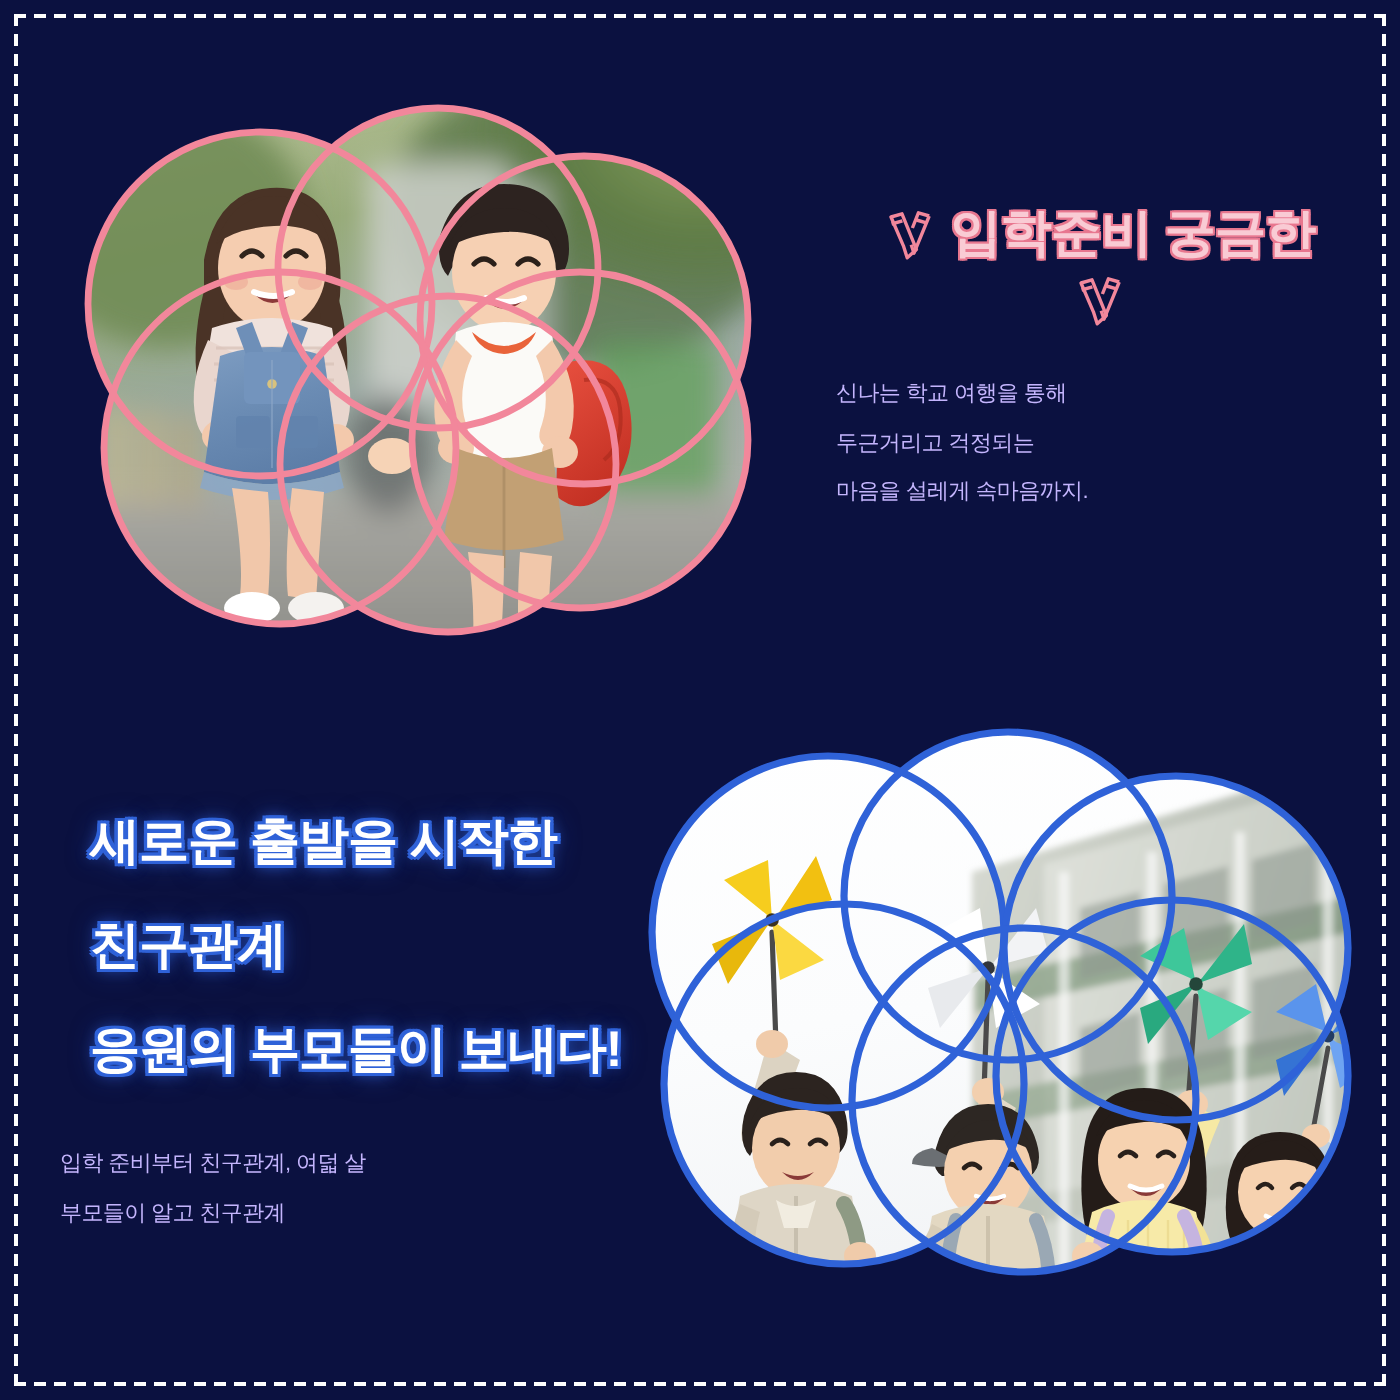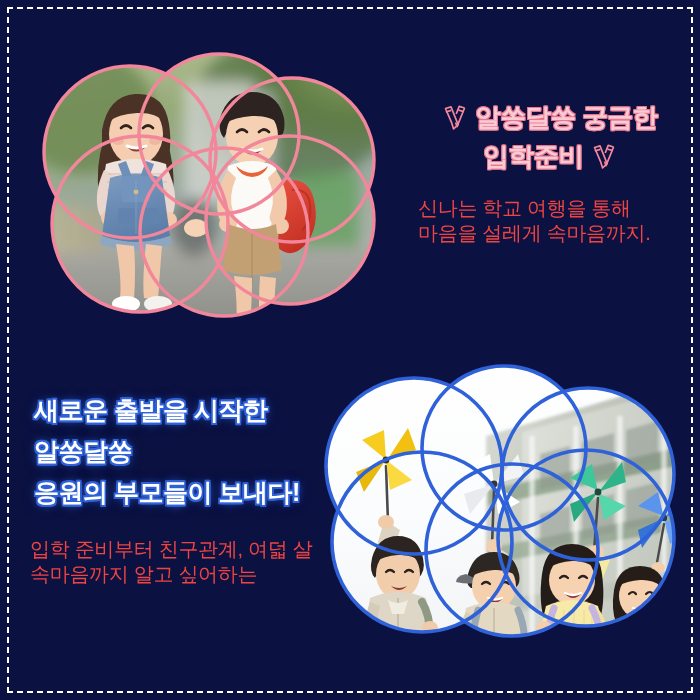--- a/index.html
+++ b/index.html
@@ -102,42 +102,42 @@
   }
   .heading-pink .hl-row {
     display: flex;
     align-items: center;
     justify-content: center;
     gap: 7px;
   }
 
   
   .heading-blue {
-    margin: 4px;
+    margin: 15px;
     font-size: 25px;
     line-height: 37px;
     font-weight: bold;
     letter-spacing: -0.5px;
     color: #ffffff;
     text-align: left;
     text-shadow:
        1.6px 0 0 #2f62d8, -1.6px 0 0 #2f62d8,
        0 1.6px 0 #2f62d8, 0 -1.6px 0 #2f62d8,
        1.6px 1.6px 0 #2f62d8, -1.6px -1.6px 0 #2f62d8,
        1.6px -1.6px 0 #2f62d8, -1.6px 1.6px 0 #2f62d8,
        0 0 7px rgba(47,98,216,0.95),
        0 0 13px rgba(47,98,216,0.55);
     white-space: nowrap;
   }
 
   
   .body-copy {
     margin: 0;
-    color: #ef4444;
-    font-size: 20px;
+    color: #c4b5fd;
+    font-size: 11px;
     line-height: 24.5px;
     letter-spacing: -0.3px;
     font-weight: normal;
     white-space: nowrap;
   }
   #top-body {
     margin-top: 20px;
     padding-left: 4px;
     text-align: left;
   }
@@ -350,53 +350,53 @@
           <svg viewBox="0 0 26 28" aria-hidden="true">
             <g fill="none" stroke="#f2879b" stroke-width="1.7" stroke-linejoin="round">
               <path d="M3.5 4.5 l5.5 -1.6 l7.2 17.8 l-4.6 4.2 l-1.9 -6.0 z"></path>
               <path d="M3.8 8.0 l5.4 -1.6"></path>
               <path d="M22.6 4.0 l-5.4 -1.6 l-3.0 7.6"></path>
               <path d="M22.6 4.0 l-7.6 18.6 l-1.4 -4.2"></path>
               <path d="M21.6 7.6 l-5.3 -1.6"></path>
             </g>
           </svg>
         </span>
-        <span>알쏭달쏭 궁금한</span>
+        <span>입학준비 궁금한</span>
       </div>
       <div class="hl-row">
-        <span>입학준비</span>
         <span class="pencil-icon">
           <svg viewBox="0 0 26 28" aria-hidden="true">
             <g fill="none" stroke="#f2879b" stroke-width="1.7" stroke-linejoin="round">
               <path d="M3.5 4.5 l5.5 -1.6 l7.2 17.8 l-4.6 4.2 l-1.9 -6.0 z"></path>
               <path d="M3.8 8.0 l5.4 -1.6"></path>
               <path d="M22.6 4.0 l-5.4 -1.6 l-3.0 7.6"></path>
               <path d="M22.6 4.0 l-7.6 18.6 l-1.4 -4.2"></path>
               <path d="M21.6 7.6 l-5.3 -1.6"></path>
             </g>
           </svg>
         </span>
       </div>
     </div>
 
     <div id="top-body">
       <p class="body-copy">신나는 학교 여행을 통해</p>
+      <p class="body-copy">두근거리고 걱정되는</p>
       <p class="body-copy">마음을 설레게 속마음까지.</p>
     </div>
   </div>
 
   <div class="text-block" id="bottom-text">
     <div>
       <p class="heading-blue">새로운 출발을 시작한</p>
-      <p class="heading-blue">알쏭달쏭</p>
+      <p class="heading-blue">친구관계</p>
       <p class="heading-blue">응원의 부모들이 보내다!</p>
     </div>
     <div id="bottom-body">
       <p class="body-copy">입학 준비부터 친구관계, 여덟 살</p>
-      <p class="body-copy">속마음까지 알고 싶어하는</p>
+      <p class="body-copy">부모들이 알고 친구관계</p>
     </div>
   </div>
 
   <div class="blob-wrap" id="photo-bottom">
     <svg viewBox="0 0 350 288" preserveAspectRatio="none" aria-hidden="true">
       <defs>
         <clipPath id="clipBot">
           <circle cx="88" cy="104" r="88"></circle>
           <circle cx="178" cy="86" r="82"></circle>
           <circle cx="262" cy="112" r="86"></circle>

